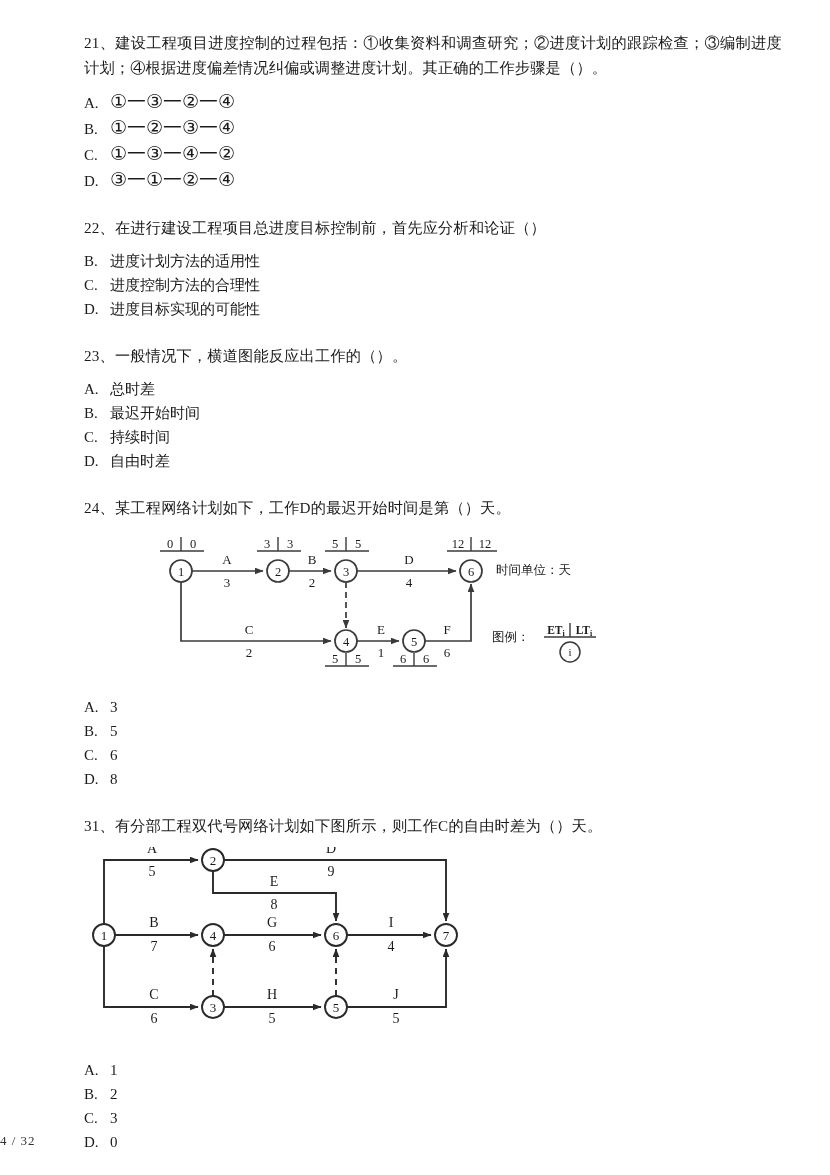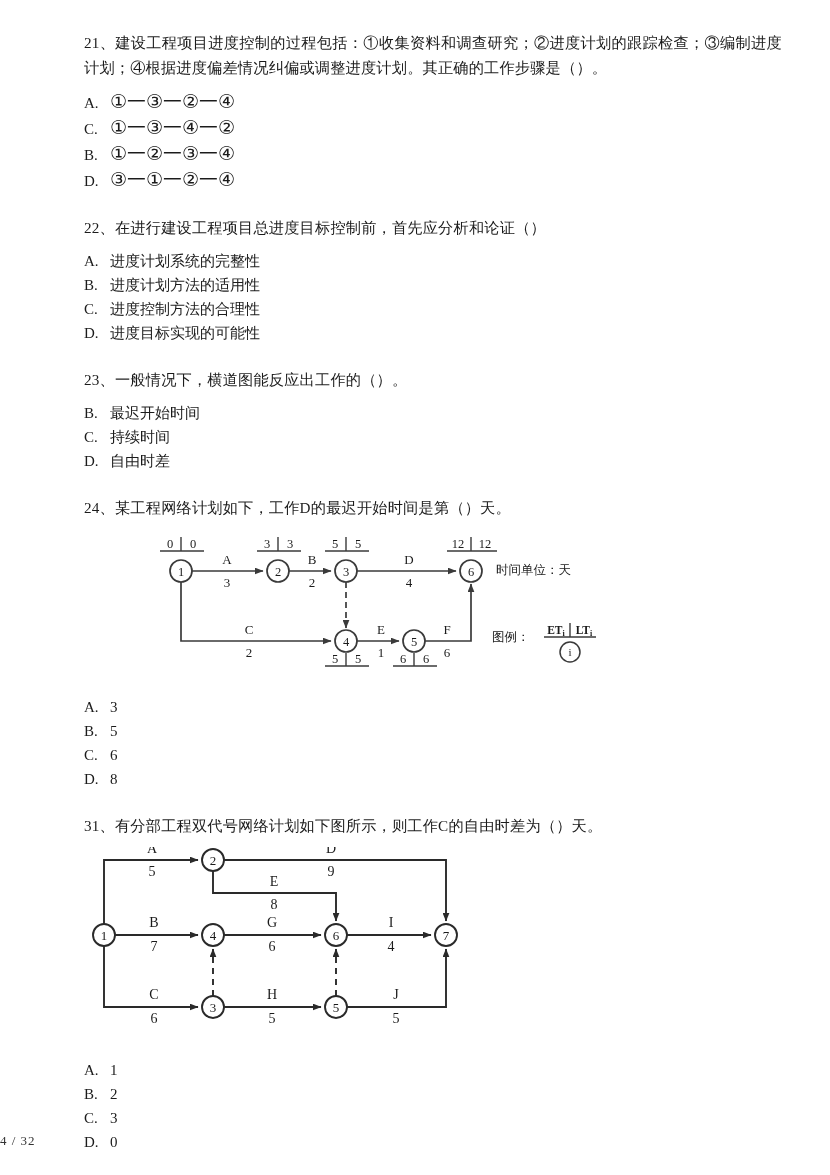--- a/index.html
+++ b/index.html
@@ -69,39 +69,39 @@
   .circled { font-family: "DejaVu Sans", sans-serif; font-size: 19px; }
 </style>
 </head>
 <body>
 
 <div class="page">
 
   <div class="q-block">
     <p class="q-stem">21、建设工程项目进度控制的过程包括：①收集资料和调查研究；②进度计划的跟踪检查；③编制进度计划；④根据进度偏差情况纠偏或调整进度计划。其正确的工作步骤是（）。</p>
     <p class="opt"><span class="lab">A.</span><span class="circled">①一③一②一④</span></p>
+    <p class="opt"><span class="lab">B.</span><span class="circled">①一②一③一④</span></p>
     <p class="opt"><span class="lab">C.</span><span class="circled">①一③一④一②</span></p>
-    <p class="opt"><span class="lab">B.</span><span class="circled">①一②一③一④</span></p>
     <p class="opt"><span class="lab">D.</span><span class="circled">③一①一②一④</span></p>
   </div>
 
   <div class="gap-md"></div>
 
   <div class="q-block">
     <p class="q-stem">22、在进行建设工程项目总进度目标控制前，首先应分析和论证（）</p>
-    <p class="opt"><span class="lab">A.</span><span>进度计划系统的完整性</span></p>
     <p class="opt"><span class="lab">B.</span><span>进度计划方法的适用性</span></p>
     <p class="opt"><span class="lab">C.</span><span>进度控制方法的合理性</span></p>
     <p class="opt"><span class="lab">D.</span><span>进度目标实现的可能性</span></p>
   </div>
 
   <div class="gap-md"></div>
 
   <div class="q-block">
     <p class="q-stem">23、一般情况下，横道图能反应出工作的（）。</p>
+    <p class="opt"><span class="lab">A.</span><span>总时差</span></p>
     <p class="opt"><span class="lab">B.</span><span>最迟开始时间</span></p>
     <p class="opt"><span class="lab">C.</span><span>持续时间</span></p>
     <p class="opt"><span class="lab">D.</span><span>自由时差</span></p>
   </div>
 
   <div class="gap-md"></div>
 
   <div class="q-block">
     <p class="q-stem">24、某工程网络计划如下，工作D的最迟开始时间是第（）天。</p>
 

